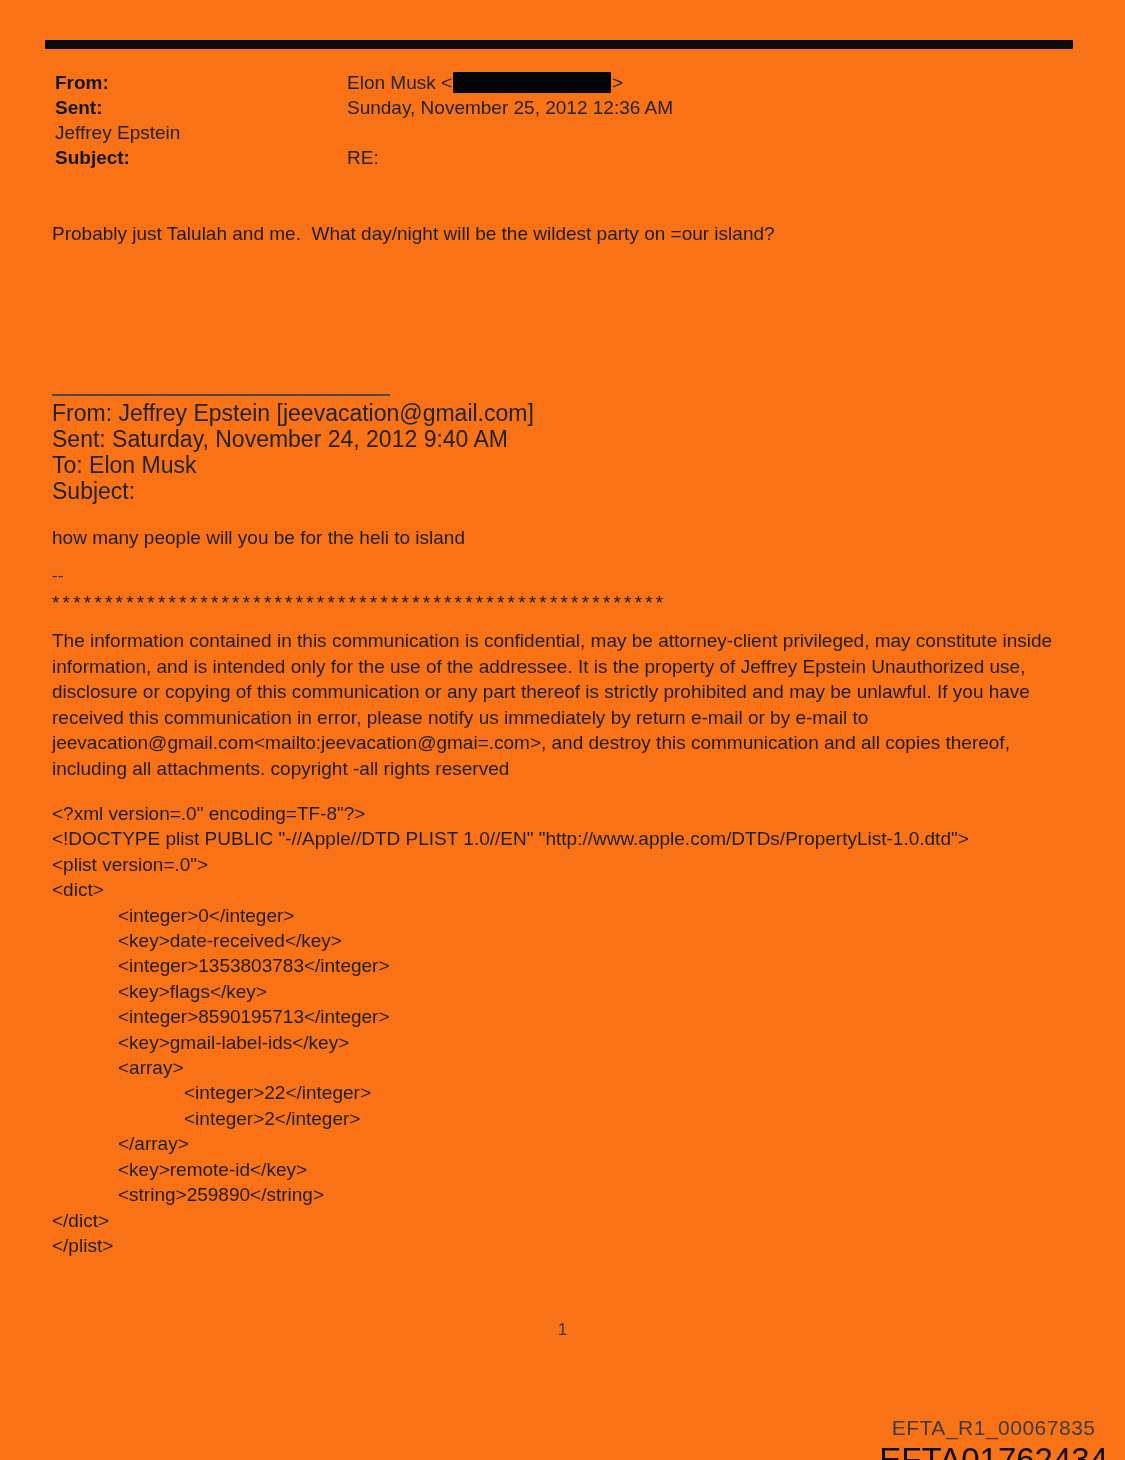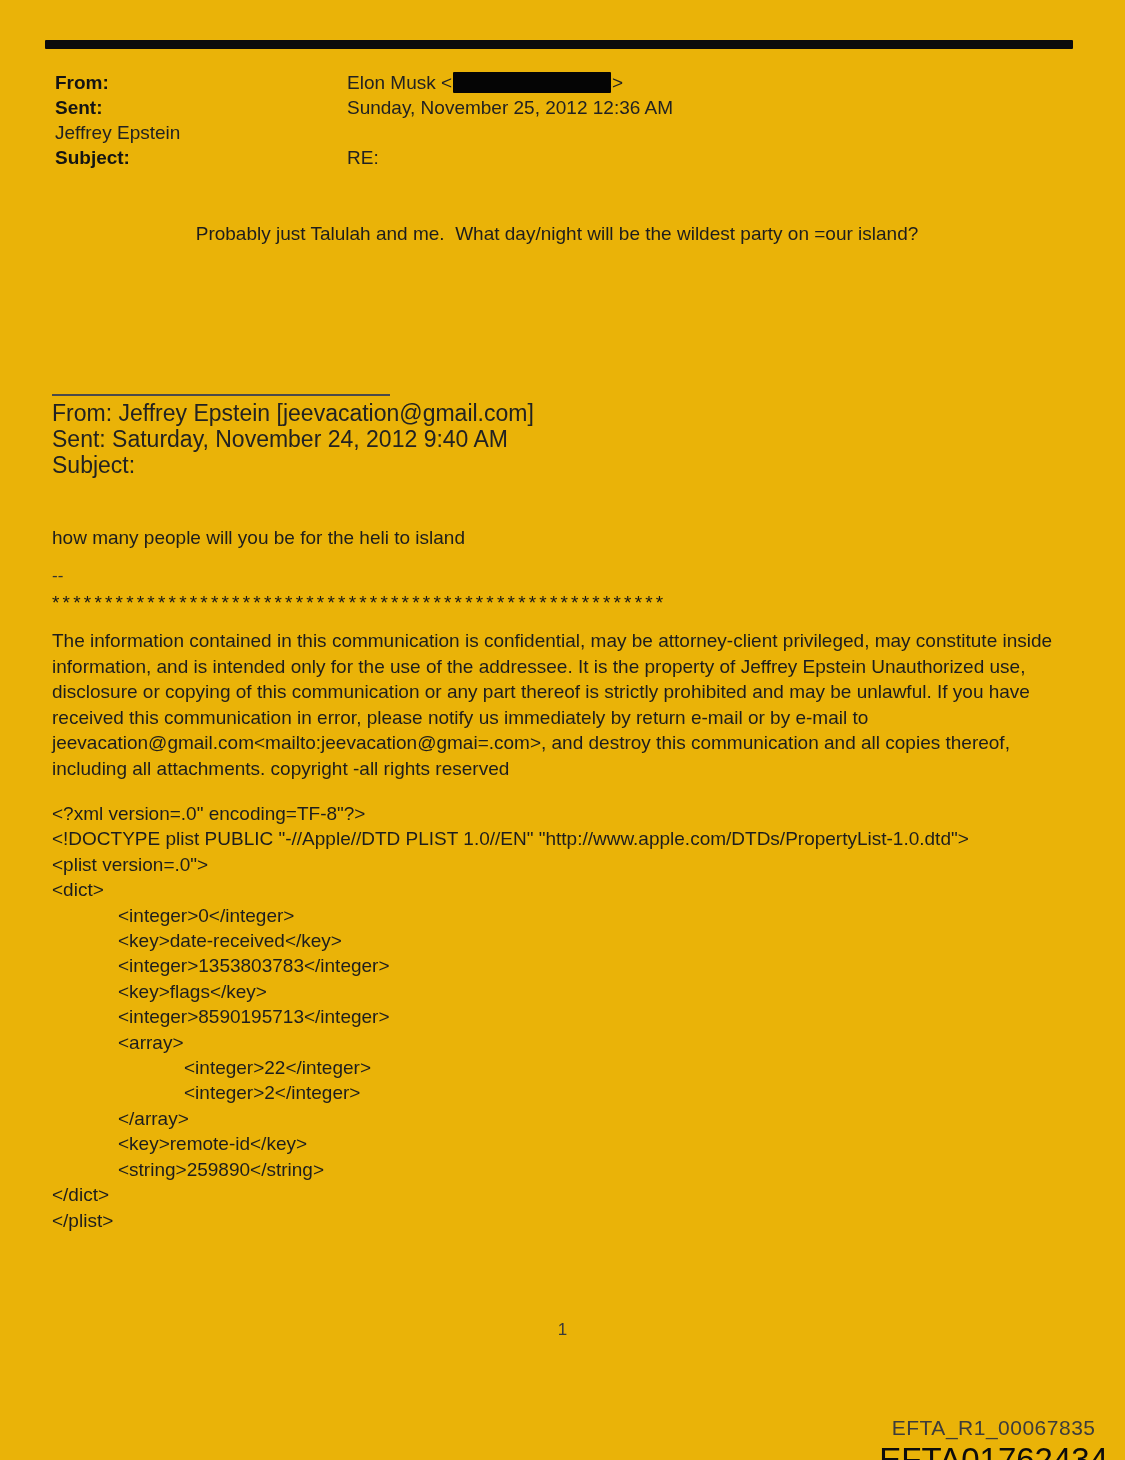--- a/index.html
+++ b/index.html
@@ -5,21 +5,21 @@
   html, body {
     margin: 0;
     padding: 0;
     background: #e8e8e8;
   }
   .page {
     position: relative;
     width: 1125px;
     height: 1460px;
     margin: 0 auto;
-    background: #eab308;
+    background: #f97316;
     font-family: "Liberation Sans", "DejaVu Sans", sans-serif;
     color: #1f1f1f;
     overflow: hidden;
   }
   .top-bar {
     position: absolute;
     left: 45px;
     top: 40px;
     width: 1028px;
     height: 9px;
@@ -53,21 +53,20 @@
   }
   .body-para {
     position: absolute;
     left: 52px;
     top: 221px;
     width: 1010px;
     font-size: 19px;
     line-height: 25px;
     white-space: pre-wrap;
     color: #1d1d1d;
-    text-align: center;
   }
   .quote-separator {
     position: absolute;
     left: 52px;
     top: 394px;
     width: 338px;
     border-top: 2px solid #4a4a4a;
   }
   .quoted-header {
     position: absolute;
@@ -178,20 +177,21 @@
     </div>
   </div>
 
   <div class="body-para">Probably just Talulah and me.  What day/night will be the wildest party on =our island?</div>
 
   <div class="quote-separator"></div>
 
   <div class="quoted-header">
     <div>From: Jeffrey Epstein [jeevacation@gmail.com]</div>
     <div>Sent: Saturday, November 24, 2012 9:40 AM</div>
+    <div>To: Elon Musk</div>
     <div>Subject:</div>
   </div>
 
   <div class="quoted-body">how many people will you be for the heli to island</div>
 
   <div class="sig-dashes">--</div>
 
   <div class="asterisk-line">**********************************************************</div>
 
   <div class="disclaimer">The information contained in this communication is confidential, may be attorney-client privileged, may constitute inside information, and is intended only for the use of the addressee. It is the property of Jeffrey Epstein Unauthorized use, disclosure or copying of this communication or any part thereof is strictly prohibited and may be unlawful. If you have received this communication in error, please notify us immediately by return e-mail or by e-mail to jeevacation@gmail.com&lt;mailto:jeevacation@gmai=.com&gt;, and destroy this communication and all copies thereof, including all attachments. copyright -all rights reserved</div>
@@ -199,20 +199,21 @@
   <div class="xml-block">
       <div class="xml-line">&lt;?xml version=.0" encoding=TF-8"?&gt;</div>
       <div class="xml-line">&lt;!DOCTYPE plist PUBLIC "-//Apple//DTD PLIST 1.0//EN" "http://www.apple.com/DTDs/PropertyList-1.0.dtd"&gt;</div>
       <div class="xml-line">&lt;plist version=.0"&gt;</div>
       <div class="xml-line">&lt;dict&gt;</div>
       <div class="xml-line">	&lt;integer&gt;0&lt;/integer&gt;</div>
       <div class="xml-line">	&lt;key&gt;date-received&lt;/key&gt;</div>
       <div class="xml-line">	&lt;integer&gt;1353803783&lt;/integer&gt;</div>
       <div class="xml-line">	&lt;key&gt;flags&lt;/key&gt;</div>
       <div class="xml-line">	&lt;integer&gt;8590195713&lt;/integer&gt;</div>
+      <div class="xml-line">	&lt;key&gt;gmail-label-ids&lt;/key&gt;</div>
       <div class="xml-line">	&lt;array&gt;</div>
       <div class="xml-line">		&lt;integer&gt;22&lt;/integer&gt;</div>
       <div class="xml-line">		&lt;integer&gt;2&lt;/integer&gt;</div>
       <div class="xml-line">	&lt;/array&gt;</div>
       <div class="xml-line">	&lt;key&gt;remote-id&lt;/key&gt;</div>
       <div class="xml-line">	&lt;string&gt;259890&lt;/string&gt;</div>
       <div class="xml-line">&lt;/dict&gt;</div>
       <div class="xml-line">&lt;/plist&gt;</div>
     </div>
 

